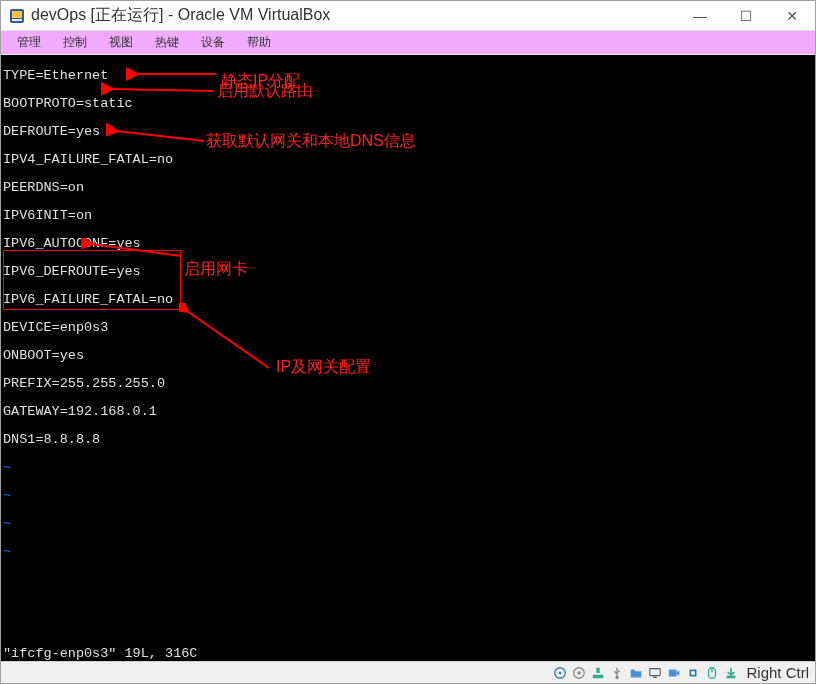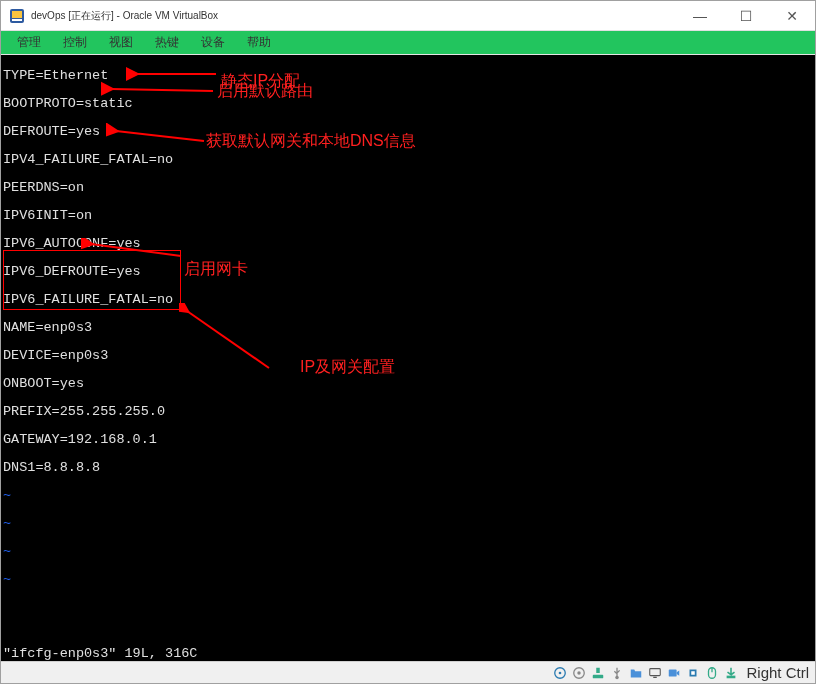--- a/index.html
+++ b/index.html
@@ -30,41 +30,41 @@
     .titlebar-icon {
       width: 16px;
       height: 16px;
       margin-right: 6px;
       display: inline-flex;
       align-items: center;
       justify-content: center;
     }
     .titlebar-icon svg { width: 16px; height: 16px; }
     .titlebar-title {
-      font-size: 10px;
+      font-size: 16px;
       color: #333;
       flex: 1;
     }
     .window-controls {
       display: flex;
       height: 100%;
     }
     .wc-btn {
       width: 46px;
       height: 100%;
       display: flex;
       align-items: center;
       justify-content: center;
       color: #555;
       font-size: 14px;
       cursor: pointer;
     }
     .menubar {
       height: 24px;
-      background: #22c55e;
+      background: #f0abfc;
       display: flex;
       align-items: center;
       padding: 0 6px;
       gap: 2px;
       font-size: 12px;
       color: #333;
       border-bottom: 1px solid #e5e5e5;
     }
     .menu-item {
       padding: 2px 10px;
@@ -191,33 +191,32 @@
       <line x1="100" y1="18" x2="10" y2="6" stroke="#ff0000" stroke-width="2" marker-end="url(#ah1)"></line>
     </svg>
     <svg class="arrow" style="left:178px; top:248px; width:95px; height:75px;">
       <line x1="90" y1="65" x2="8" y2="8" stroke="#ff0000" stroke-width="2" marker-end="url(#ah1)"></line>
     </svg>
 
     <div class="annotation" style="left:220px; top:16px;">静态IP分配</div>
     <div class="annotation" style="left:216px; top:26px;text-align:right;">启用默认路由</div>
     <div class="annotation" style="left:205px; top:76px;">获取默认网关和本地DNS信息</div>
     <div class="annotation" style="left:183px; top:204px;">启用网卡</div>
-    <div class="annotation" style="left:275px; top:302px;margin-left:24px;">IP及网关配置</div>
+    <div class="annotation" style="left:275px; top:302px;">IP及网关配置</div>
 
     <div class="terminal">
 <div class="line">TYPE=Ethernet</div>
 <div class="line">BOOTPROTO=static</div>
 <div class="line">DEFROUTE=yes</div>
 <div class="line">IPV4_FAILURE_FATAL=no</div>
 <div class="line">PEERDNS=on</div>
 <div class="line">IPV6INIT=on</div>
 <div class="line">IPV6_AUTOCONF=yes</div>
 <div class="line">IPV6_DEFROUTE=yes</div>
 <div class="line">IPV6_FAILURE_FATAL=no</div>
-<div class="line">NAME=enp0s3</div>
 <div class="line">DEVICE=enp0s3</div>
 <div class="line">ONBOOT=yes</div>
 <div class="line">PREFIX=255.255.255.0</div>
 <div class="line">GATEWAY=192.168.0.1</div>
 <div class="line">DNS1=8.8.8.8</div>
 <div class="line tilde">~</div>
 <div class="line tilde">~</div>
 <div class="line tilde">~</div>
 <div class="line tilde">~</div>
 

